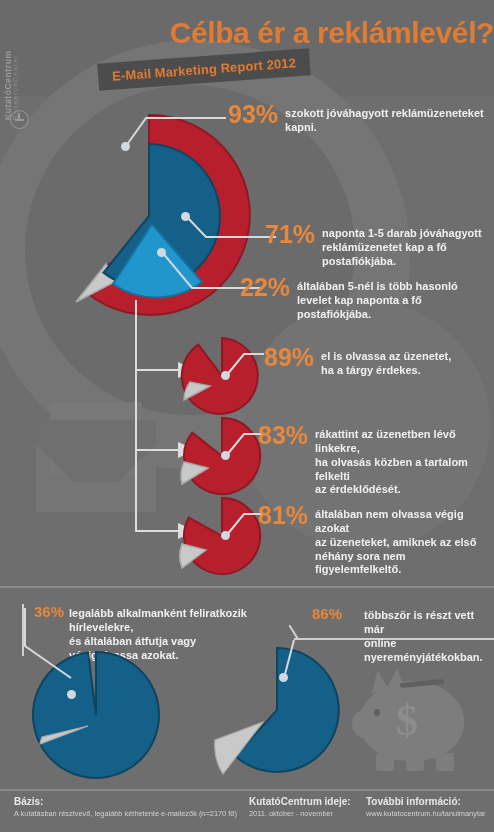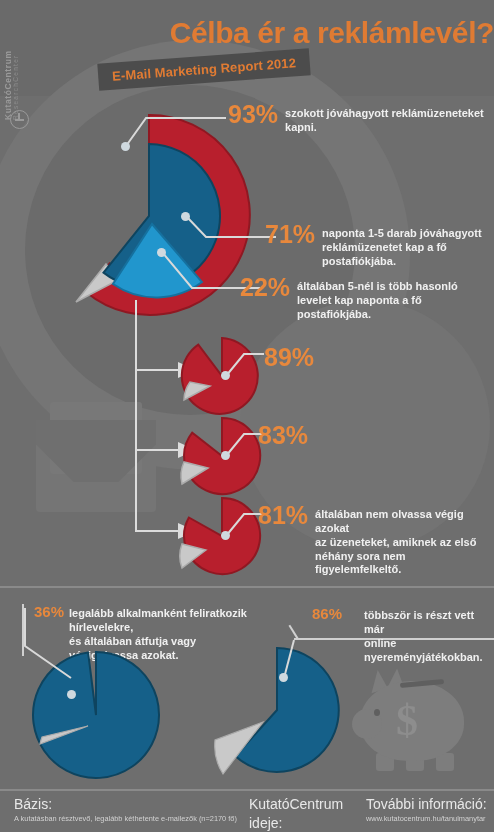--- a/index.html
+++ b/index.html
@@ -185,21 +185,21 @@
   .hr-top {
     position:absolute; left:0; top:586px; width:494px; height:1.5px;
     background:#8a8a8a;
   }
   .hr-bottom {
     position:absolute; left:0; top:789px; width:494px; height:1.5px;
     background:#8a8a8a;
   }
   .footer { position:absolute; top:795px; }
   .footer .f-title {
-    font-size:14px; font-weight:normal; color:#e8e8e8; line-height:1.35;
+    font-size:10px; font-weight:bold; color:#e8e8e8; line-height:1.35;
   }
   .footer .f-body {
     font-size:7.4px; color:#d2d2d2; line-height:1.35;
   }
   .bracket-l {
     position:absolute; left:22px; top:604px; width:1.6px; height:52px;
     background:#d0d0d0;
   }
   .bracket-r {
     position:absolute; left:294px; top:638px; width:200px; height:1.6px;
@@ -328,32 +328,37 @@
   <svg style="position:absolute;left:182px;top:338px" width="80" height="78">
     <path d="M 40 38 L 40 0 A 38 38 0 1 1 16.3 6.6 Z" fill="#b81f2d" stroke="#8f1822" stroke-width="2"></path>
     <path d="M 28 48 L 2 62 A 32 32 0 0 1 8 44 Z" fill="#c9c9c9" stroke="#ababab" stroke-width="1.5"></path>
   </svg>
   <svg style="position:absolute;left:222px;top:350px" width="44" height="30">
     <polyline points="4,26 22,4 42,4" fill="none" stroke="#d9d9d9" stroke-width="2"></polyline>
   </svg>
   <div class="dot" style="left:221px;top:371px"></div>
   <div class="callout" style="left:264px;top:345px;width:236px">
     <div class="pct">89%</div>
+    <div class="desc" style="white-space:pre-line">el is olvassa az üzenetet,
+ha a tárgy érdekes.</div>
   </div>
 
   <svg style="position:absolute;left:182px;top:418px" width="80" height="78">
     <path d="M 40 38 L 40 0 A 38 38 0 1 1 10.2 14.6 Z" fill="#b81f2d" stroke="#8f1822" stroke-width="2"></path>
     <path d="M 26 50 L 0 66 A 34 34 0 0 1 2 44 Z" fill="#c9c9c9" stroke="#ababab" stroke-width="1.5"></path>
   </svg>
   <svg style="position:absolute;left:222px;top:430px" width="44" height="30">
     <polyline points="4,26 22,4 42,4" fill="none" stroke="#d9d9d9" stroke-width="2"></polyline>
   </svg>
   <div class="dot" style="left:221px;top:451px"></div>
   <div class="callout" style="left:258px;top:423px;width:236px">
     <div class="pct">83%</div>
+    <div class="desc" style="white-space:pre-line">rákattint az üzenetben lévő linkekre,
+ha olvasás közben a tartalom felkelti
+    az érdeklődését.</div>
   </div>
 
   <svg style="position:absolute;left:182px;top:498px" width="80" height="80">
     <path d="M 40 38 L 40 0 A 38 38 0 1 1 6.9 19.5 Z" fill="#b81f2d" stroke="#8f1822" stroke-width="2"></path>
     <path d="M 24 52 L 0 70 A 34 34 0 0 1 0 46 Z" fill="#c9c9c9" stroke="#ababab" stroke-width="1.5"></path>
   </svg>
   <svg style="position:absolute;left:222px;top:508px" width="44" height="32">
     <polyline points="4,28 22,6 42,6" fill="none" stroke="#d9d9d9" stroke-width="2"></polyline>
   </svg>
   <div class="dot" style="left:221px;top:531px"></div>

